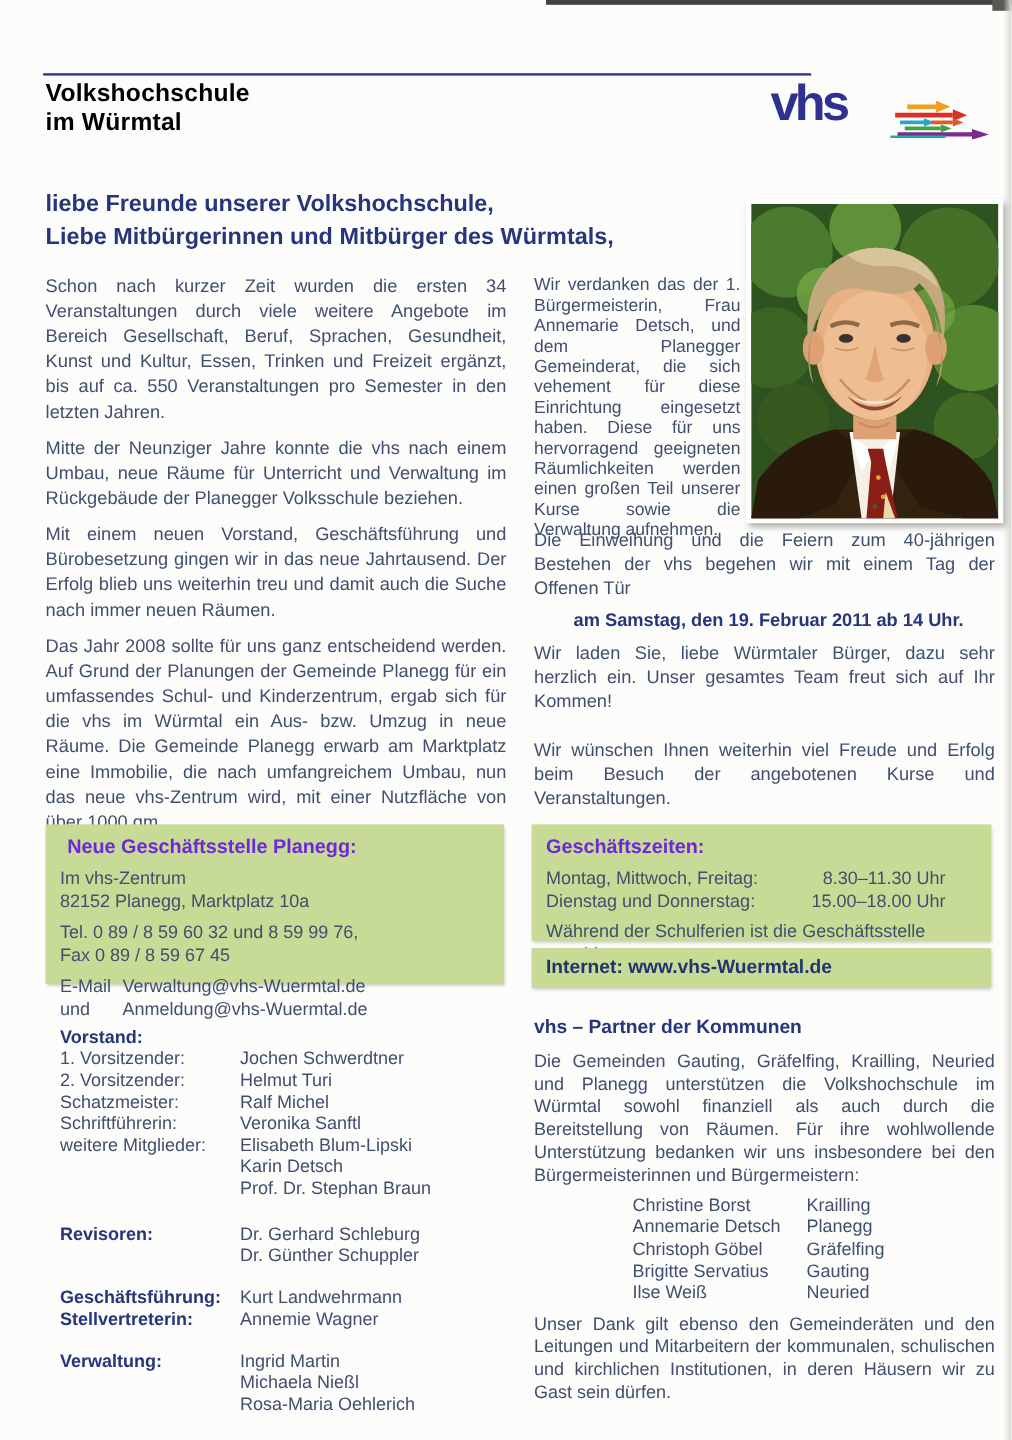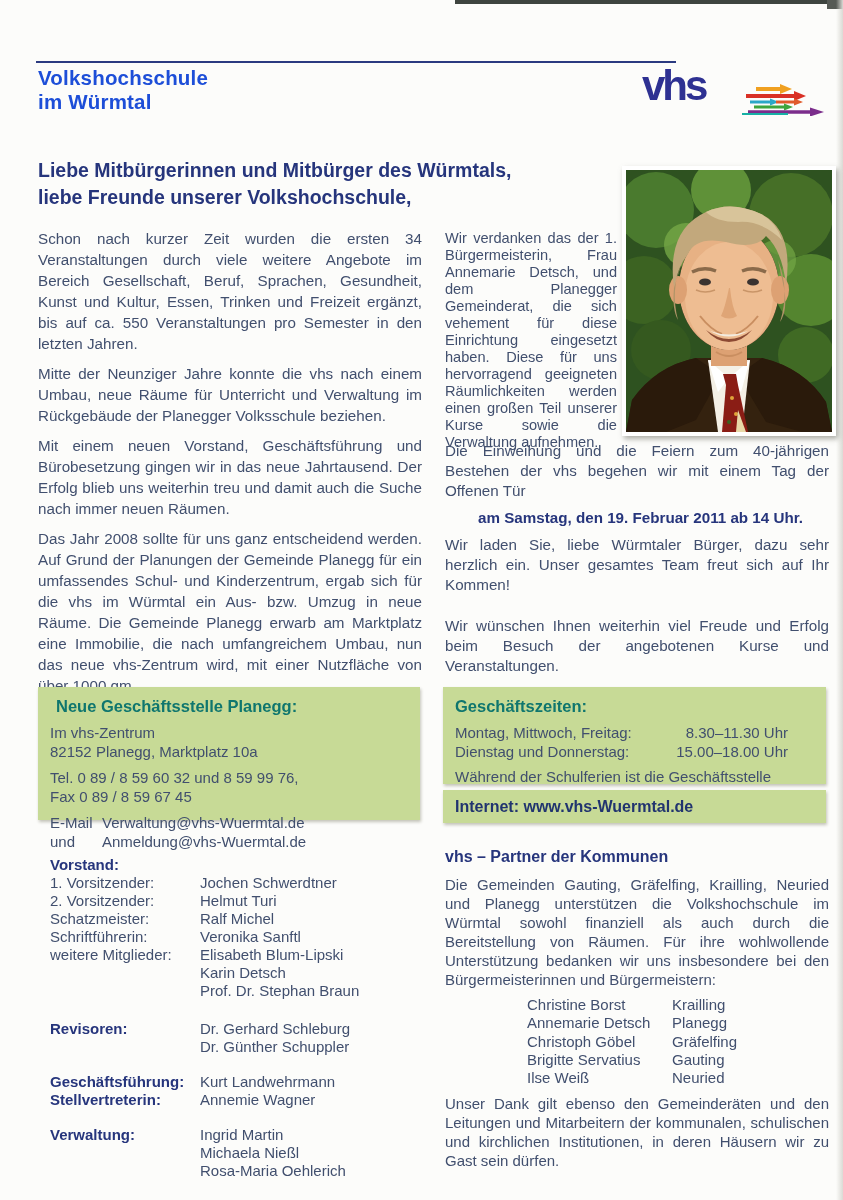--- a/index.html
+++ b/index.html
@@ -11,21 +11,21 @@
   }
   
   .scan-line-top { position:absolute; top:0; left:455px; right:0; height:4px; background:#3e443f; }
   .scan-corner { position:absolute; top:0; right:0; width:16px; height:9px; background:#565a55; }
   .scan-edge-right { position:absolute; top:0; right:0; width:7px; height:100%;
     background:linear-gradient(to left,#dadad4,rgba(218,218,212,0)); }
 
   
   .brand-rule { position:absolute; top:61px; left:36px; width:640px; height:2px; background:#2b3a80; }
   .brand-title { position:absolute; top:66px; left:38px; font-size:20.5px; font-weight:bold;
-    color:#1d4ed8; line-height:24px; letter-spacing:0.2px; }
+    color:#000000; line-height:24px; letter-spacing:0.2px; }
   .logo-text { position:absolute; top:56px; left:642px; font-size:42px; font-weight:800;
     color:#2e3192; letter-spacing:-3px; line-height:60px; }
   .logo-arrows { position:absolute; top:80px; left:736px; }
 
   
   .main-heading { position:absolute; top:157px; left:38px; font-size:19.5px; font-weight:bold;
     color:#26357c; line-height:27px; }
   .col-left { position:absolute; top:228px; left:38px; width:384px; }
   .col-left p { margin:0 0 9px 0; font-size:15.2px; line-height:21px; text-align:justify; }
   .col-right-narrow { position:absolute; top:230px; left:445px; width:172px; }
@@ -37,21 +37,21 @@
   .below-photo { position:absolute; top:441px; left:445px; width:384px; }
   .below-photo p { margin:0 0 7px 0; font-size:15.2px; line-height:20px; }
   .below-photo p.just { text-align:justify; }
   .event-date { font-weight:bold; color:#26357c; padding-left:33px; font-size:15.6px; }
   .spacer14 { height:14px; }
   .signature { margin-top:14px; padding-left:33px; font-size:15.2px; line-height:19px; }
 
   
   .green-box { position:absolute; background:#c7da96; box-shadow:1px 2px 3px #c2c2b8; }
   .office-box { top:687px; left:38px; width:382px; height:133px; padding:9px 12px; box-sizing:border-box; }
-  .box-title { font-size:16.5px; font-weight:bold; color:#0f766e; margin:1px 0 7px 6px; }
+  .box-title { font-size:16.5px; font-weight:bold; color:#6d28d9; margin:1px 0 7px 6px; }
   .office-box .grp { margin-bottom:7px; font-size:15px; line-height:19px; }
   .email-row { display:flex; font-size:15px; line-height:19px; }
   .email-row .lbl { width:52px; }
   .hours-box { top:687px; left:443px; width:383px; height:97px; padding:9px 12px; box-sizing:border-box; }
   .hours-row { display:flex; font-size:15px; line-height:19px; }
   .hours-row .lbl { flex:1; }
   .hours-row .val { width:150px; text-align:right; padding-right:26px; }
   .hours-note { margin-top:6px; font-size:15px; line-height:19px; }
   .internet-bar { top:790px; left:443px; width:383px; height:33px; display:flex; align-items:center;
     padding-left:12px; box-sizing:border-box; font-size:16px; font-weight:bold; color:#21346f;text-align:right; }
@@ -97,22 +97,22 @@
       <polygon points="58,18.5 67,22 58,25.5" fill="#e05a2b"></polygon>
       <line x1="18" y1="27" x2="48" y2="27" stroke="#3da53d" stroke-width="3"></line>
       <polygon points="48,23.5 57,27 48,30.5" fill="#3da53d"></polygon>
       <line x1="12" y1="32" x2="74" y2="32" stroke="#7b2d8b" stroke-width="3.5"></line>
       <polygon points="74,27.5 88,32 74,36.5" fill="#7b2d8b"></polygon>
       <line x1="6" y1="34" x2="52" y2="34" stroke="#17b0a5" stroke-width="2"></line>
     </g>
   </svg>
 
   <div class="main-heading">
+    <div>liebe Freunde unserer Volkshochschule,</div>
     <div>Liebe Mitbürgerinnen und Mitbürger des Würmtals,</div>
-    <div>liebe Freunde unserer Volkshochschule,</div>
   </div>
 
   <div class="col-left">
     <p>Schon nach kurzer Zeit wurden die ersten 34 Veranstaltungen durch viele weitere Angebote im Bereich Gesellschaft, Beruf, Sprachen, Gesundheit, Kunst und Kultur, Essen, Trinken und Freizeit ergänzt, bis auf ca. 550 Veranstaltungen pro Semester in den letzten Jahren.</p>
     <p>Mitte der Neunziger Jahre konnte die vhs nach einem Umbau, neue Räume für Unterricht und Verwaltung im Rückgebäude der Planegger Volksschule beziehen.</p>
     <p>Mit einem neuen Vorstand, Geschäftsführung und Bürobesetzung gingen wir in das neue Jahrtausend. Der Erfolg blieb uns weiterhin treu und damit auch die Suche nach immer neuen Räumen.</p>
     <p>Das Jahr 2008 sollte für uns ganz entscheidend werden. Auf Grund der Planungen der Gemeinde Planegg für ein umfassendes Schul- und Kinderzentrum, ergab sich für die vhs im Würmtal ein Aus- bzw. Umzug in neue Räume. Die Gemeinde Planegg erwarb am Marktplatz eine Immobilie, die nach umfangreichem Umbau, nun das neue vhs-Zentrum wird, mit einer Nutzfläche von über 1000 qm.</p>
   </div>
 
   <div class="col-right-narrow">

